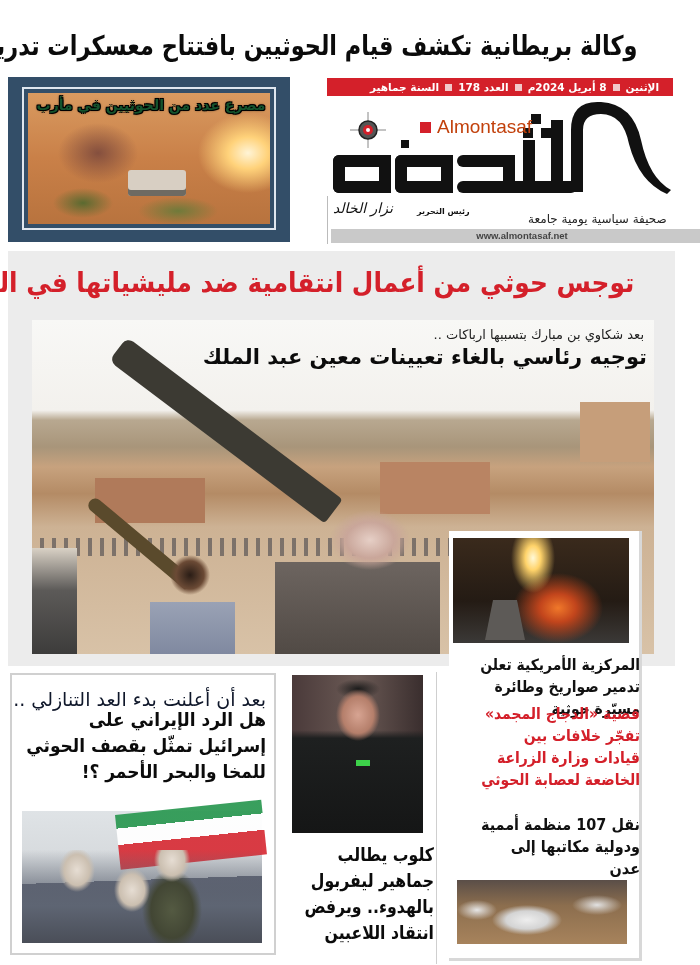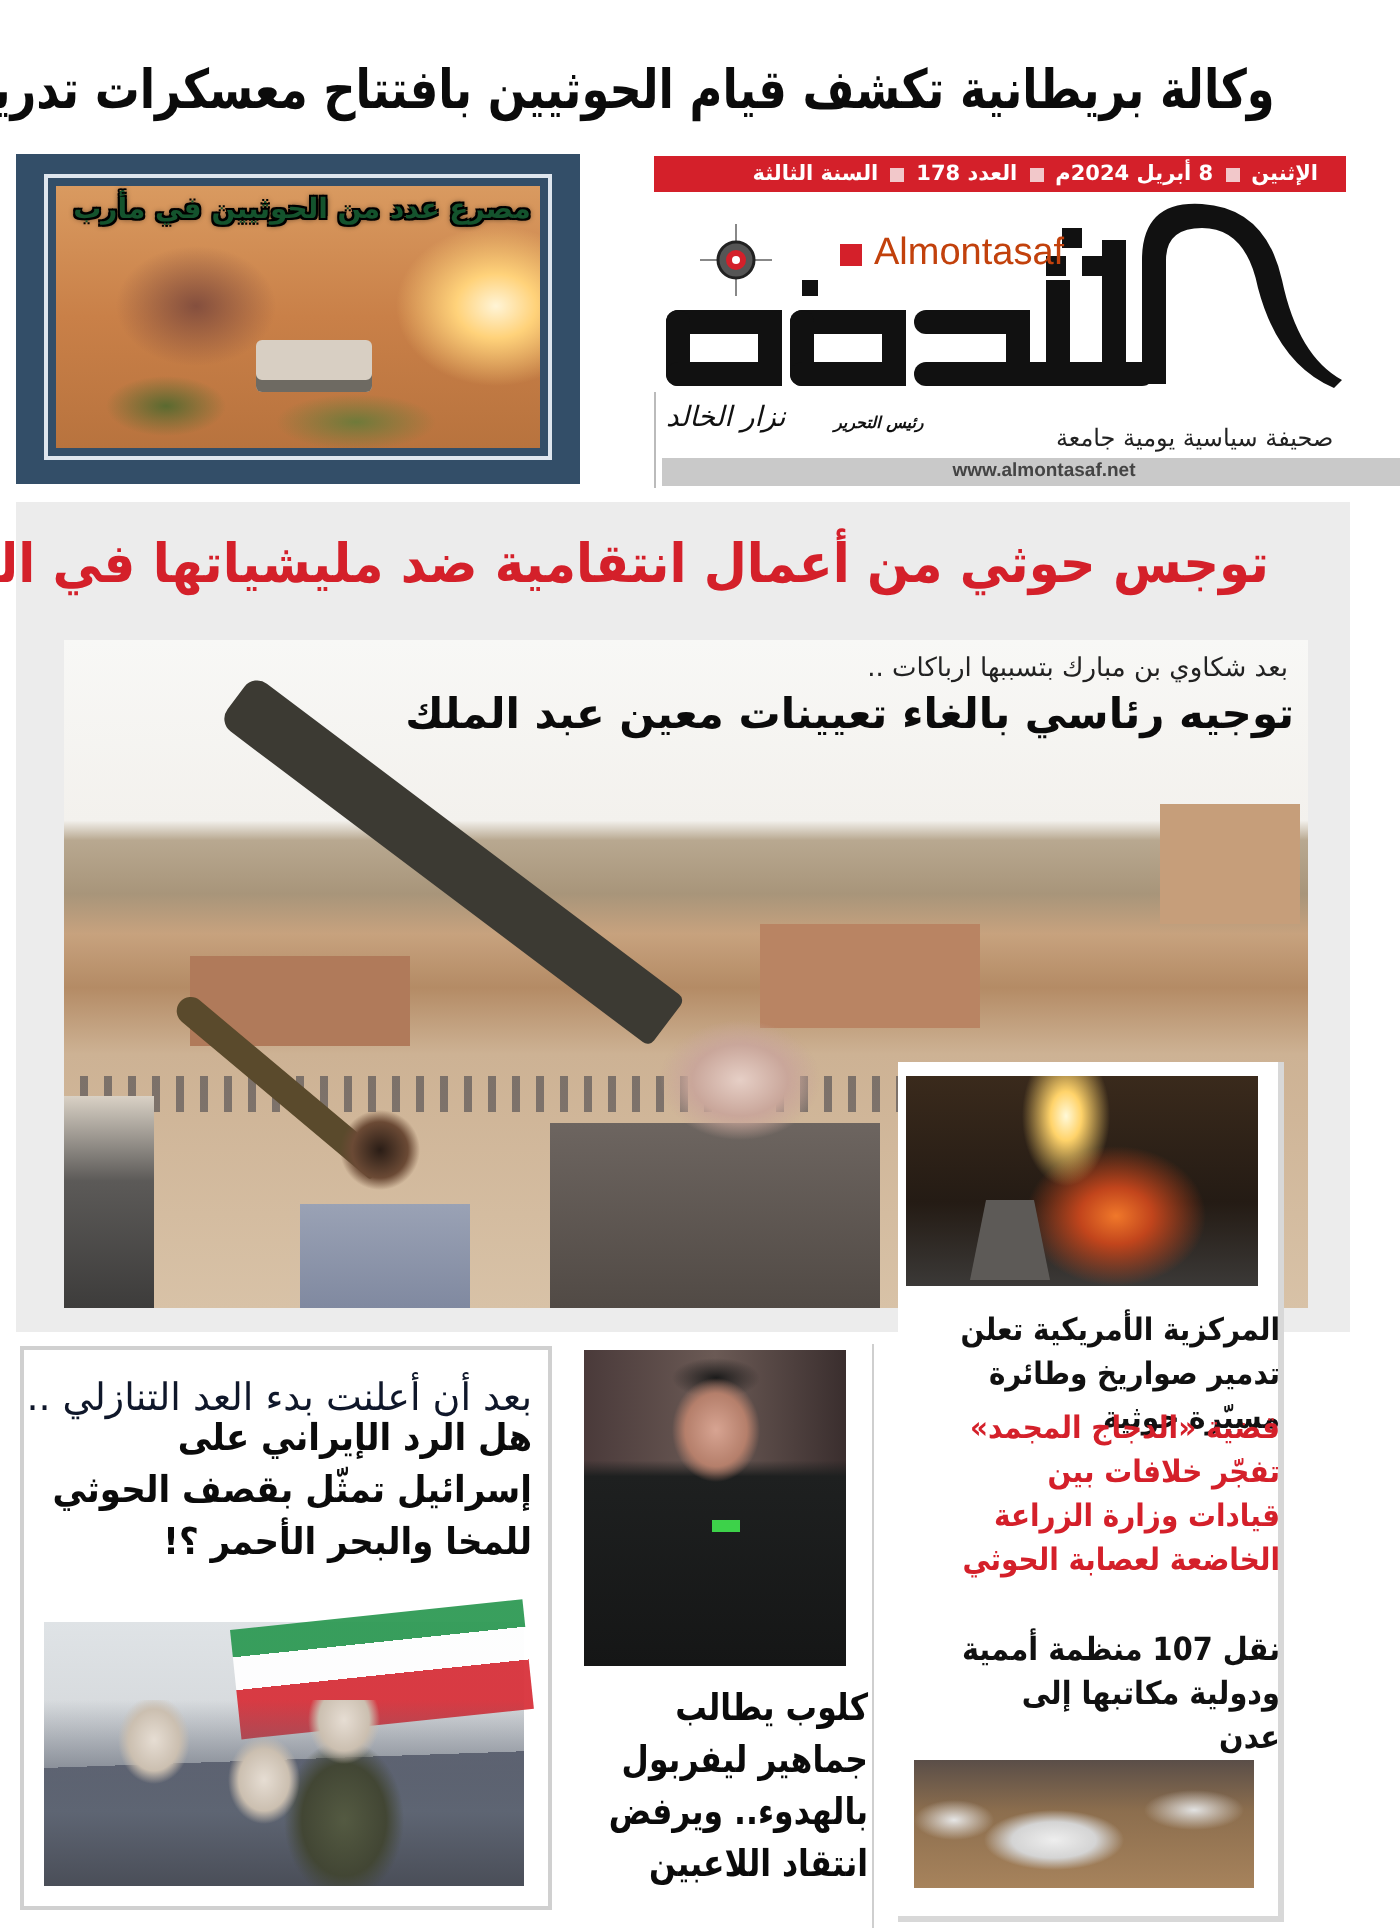--- a/index.html
+++ b/index.html
@@ -28,21 +28,21 @@
   .issue-bar span { line-height: 18px; }
   .logo-brand {
     left: 420px; top: 116px; font-family: "Liberation Sans", sans-serif; font-size: 19px;
     color: #c2410c; direction: ltr; display: flex; align-items: center; gap: 6px;
   }
   .logo-brand .red-sq { width: 11px; height: 11px; background: #d4202a; display: inline-block; }
   .logo-svg { left: 333px; top: 100px; }
   .target-icon { left: 350px; top: 112px; }
 
   .tagline { left: 528px; top: 212px; font-size: 12px; color: #222; white-space: nowrap; }
-  .editor-label { left: 417px; top: 207px; font-size: 8px; font-weight: bold; font-style: italic; color: #111; white-space: nowrap; }
+  .editor-label { left: 417px; top: 207px; font-size: 8px; font-weight: bold; color: #111; white-space: nowrap; }
   .editor-name { left: 333px; top: 200px; font-family: "DejaVu Serif", serif; font-size: 14px; font-weight: normal; font-style: italic; white-space: nowrap; }
   .website-bar {
     left: 331px; top: 229px; width: 382px; height: 14px; background: #c9c9c9;
     font-family: "Liberation Sans", sans-serif; font-size: 9.5px; font-weight: bold; color: #444;
     direction: ltr; text-align: center; line-height: 14px;
   }
   .masthead-rule { left: 327px; top: 196px; width: 1px; height: 48px; background: #bbb; }
 
   
   .photo-frame-outer { left: 8px; top: 77px; width: 282px; height: 165px; background: #334e68; }
@@ -180,21 +180,21 @@
 
 <div class="abs top-headline">وكالة بريطانية تكشف قيام الحوثيين بافتتاح معسكرات تدريب للمعارضين السعوديين في اليمن</div>
 
 <div class="abs issue-bar">
   <span>الإثنين</span>
   <i class="sq"></i>
   <span>8 أبريل 2024م</span>
   <i class="sq"></i>
   <span>العدد 178</span>
   <i class="sq"></i>
-  <span>السنة الثالثة</span>
+  <span>السنة جماهير</span>
 </div>
 
 <svg class="abs logo-svg" width="340" height="100" viewBox="0 0 340 100" aria-label="logo">
 
   <g fill="#111">
     <rect x="0" y="55" width="58" height="12" rx="6"></rect>
     <rect x="0" y="55" width="12" height="38" rx="6"></rect>
     <rect x="0" y="81" width="58" height="12" rx="6"></rect>
     <rect x="46" y="55" width="12" height="38"></rect>
     <rect x="62" y="55" width="58" height="12" rx="6"></rect>

